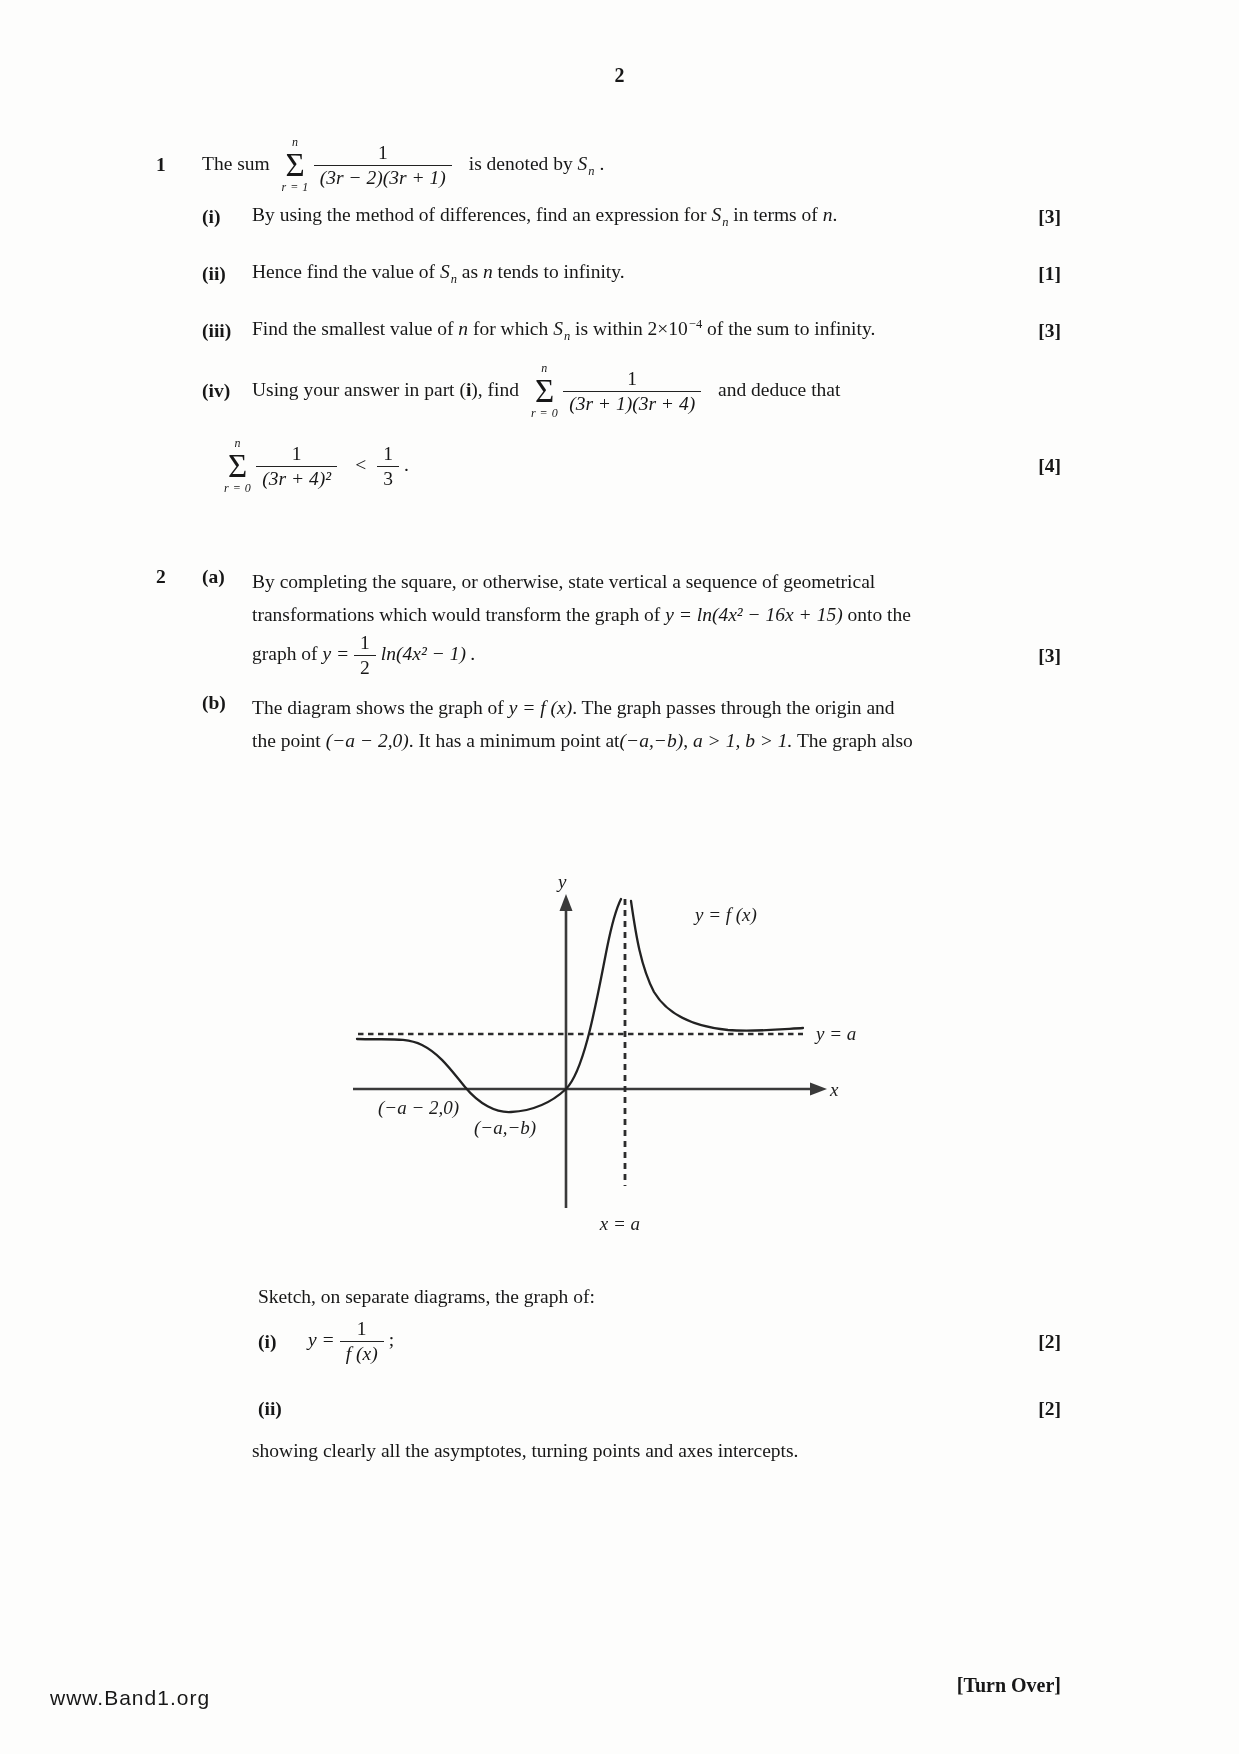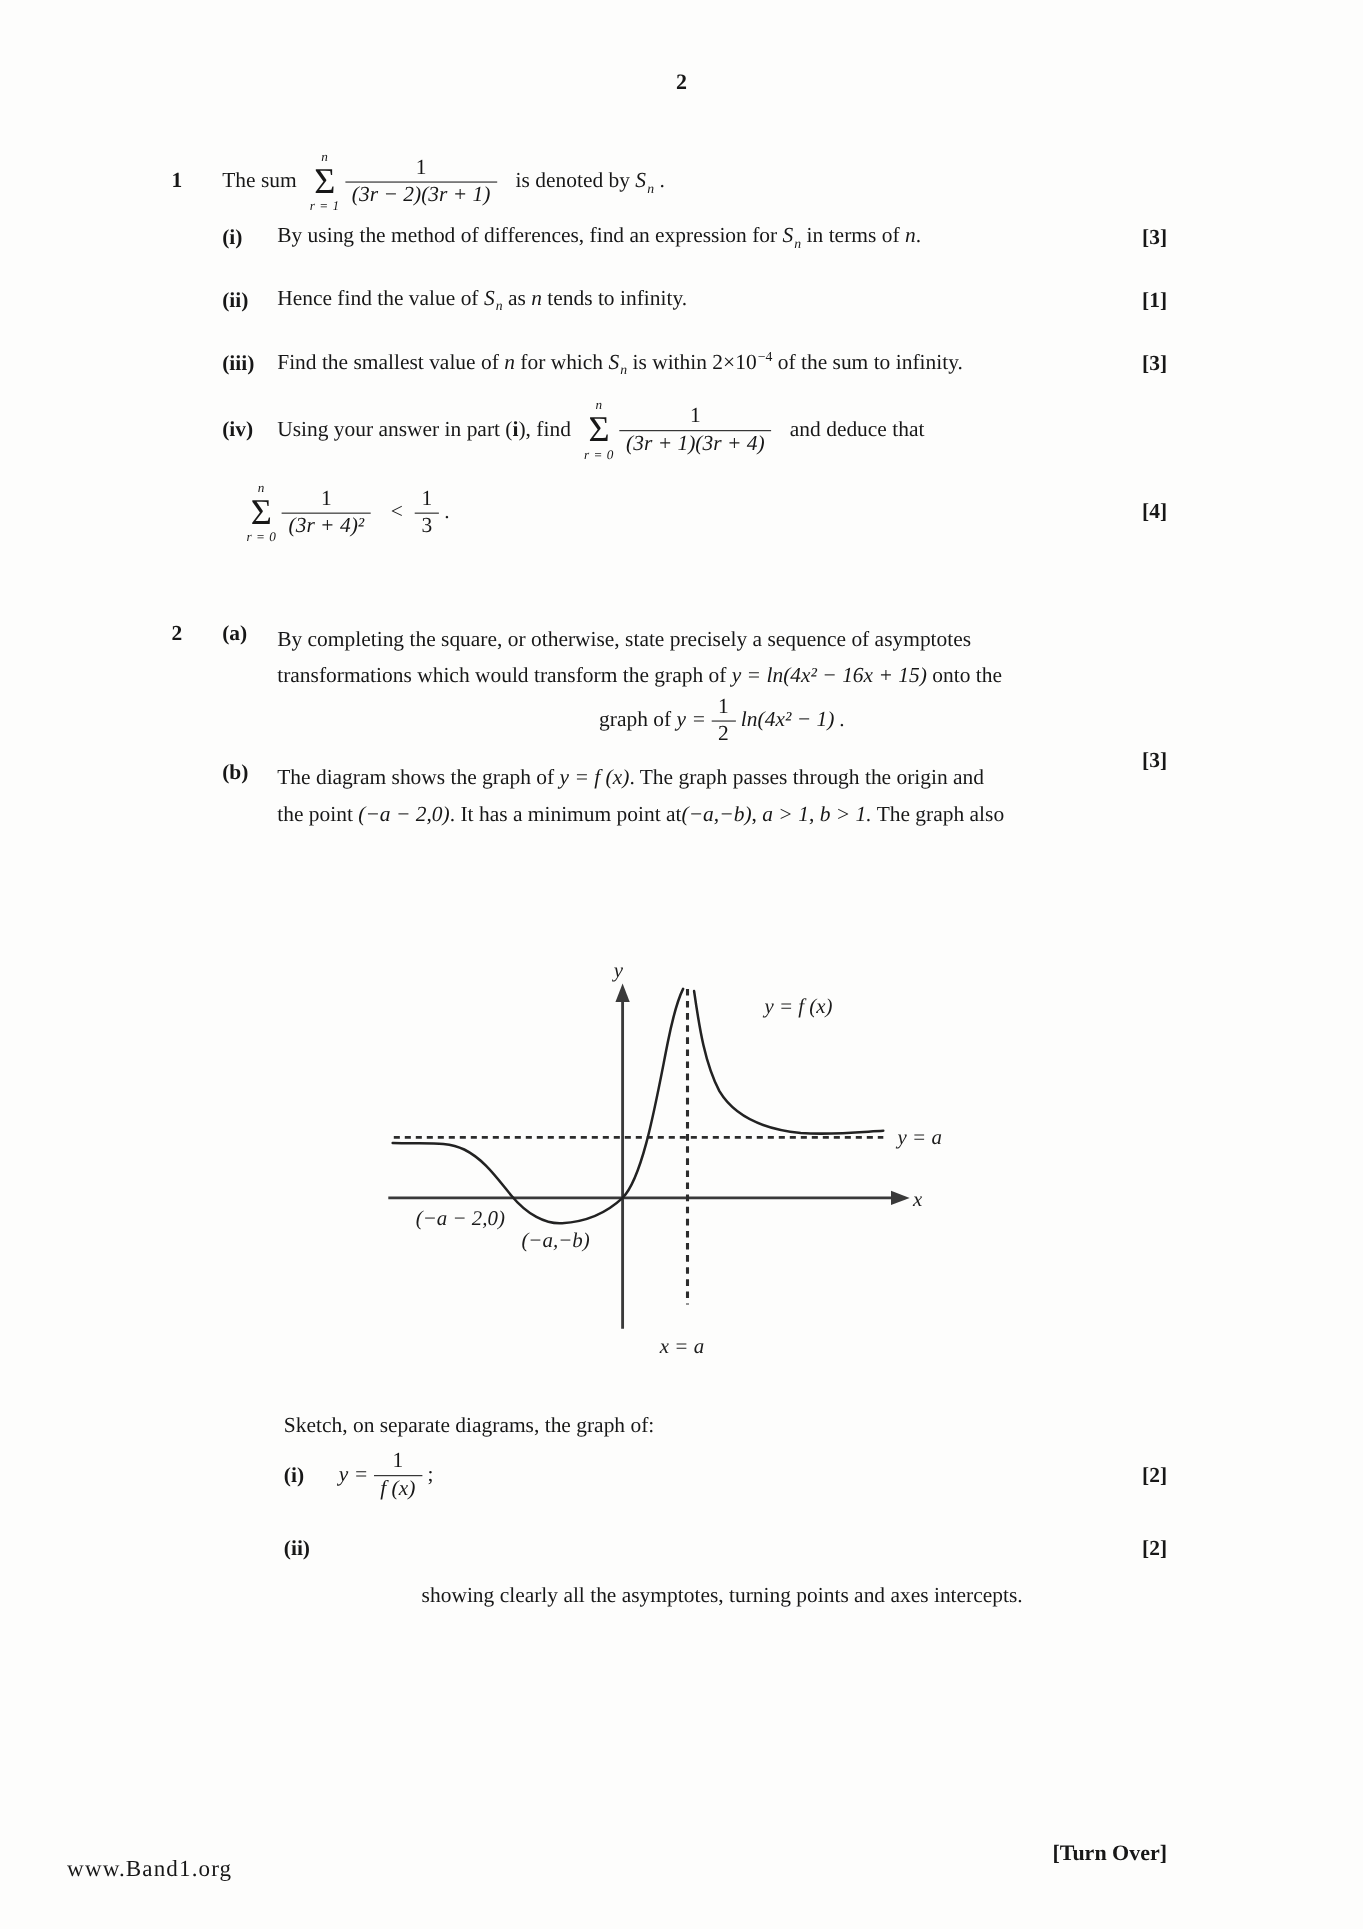--- a/index.html
+++ b/index.html
@@ -6,21 +6,21 @@
   .page {
     position:relative; width:1239px; height:1754px; margin:0 auto;
     background:#fdfdfc; color:#171717; overflow:hidden;
     font-family:"Liberation Serif","DejaVu Serif",serif;
     font-size:19.5px;
   }
   .row { position:absolute; left:0; right:0; display:flex; align-items:center;
          padding-left:156px; padding-right:178px; white-space:nowrap; }
   .rows-top { align-items:flex-start; }
   .indent2 { padding-left:202px; }
-  .indent3 { padding-left:252px;flex-direction:column; }
+  .indent3 { padding-left:252px; }
   .indent-sk { padding-left:258px; }
   .qnum  { flex:none; width:46px; font-weight:bold; }
   .plabel{ flex:none; width:50px; font-weight:bold; }
   .tx    { flex:1 1 auto; }
   .mark  { flex:none; margin-left:auto; font-weight:bold; padding-left:10px; }
   .mi    { font-style:italic; }
   .bold  { font-weight:bold; }
   .sub   { font-size:12.5px; font-style:italic; vertical-align:-5px; margin-left:1px; }
   .sup   { font-size:12.5px; vertical-align:7px; margin-left:1px; }
   .line  { line-height:32.5px; }
@@ -33,22 +33,22 @@
   .sigma .sglyph { font-size:33px; line-height:0.95; }
   .frac { display:inline-flex; flex-direction:column; align-items:center;
           line-height:1.25; margin:0 5px; vertical-align:middle; text-align:center; }
   .frac .fnum { padding:0 6px; }
   .frac .fden { border-top:1.6px solid #222; padding:0 6px; }
   .rel { margin:0 6px; }
   .graph { position:absolute; left:338px; top:826px; }
   .graph text { font-family:"Liberation Serif","DejaVu Serif",serif;
                 font-style:italic; font-size:19px; fill:#1c1c1c; }
   .turnover { position:absolute; top:1650px; right:178px; font-weight:bold; font-size:20px;margin-top:24px; }
-  .watermark { position:absolute; top:1686px; left:61px;
-               font-family:Liberation Serif, serif;
+  .watermark { position:absolute; top:1686px; left:50px;
+               font-family:Liberation Sans, sans-serif;
                font-size:21px; letter-spacing:1px; }
 </style>
 </head>
 <body>
 
 <div class="page">
 
   <div class="pagenum">2</div>
 
   <div class="row" style="top:136px">
@@ -124,21 +124,21 @@
           <span class="fden">3</span>
         </span><span>.</span>
     </span>
     <span class="mark">[4]</span>
   </div>
 
   <div class="row rows-top" style="top:566px">
     <span class="qnum">2</span>
     <span class="plabel">(a)</span>
     <span class="tx">
-      <div class="line">By completing the square, or otherwise, state precisely a sequence of asymptotes</div>
+      <div class="line">By completing the square, or otherwise, state vertical a sequence of geometrical</div>
       <div class="line"><span>transformations which would transform the graph of </span><span class="mi">y = ln(4x² − 16x + 15)</span><span> onto the</span></div>
     </span>
   </div>
 
   <div class="row indent3" style="top:631px">
     <span class="tx"><span>graph of </span><span class="mi">y =</span><span class="frac">
           <span class="fnum">1</span>
           <span class="fden">2</span>
         </span><span class="mi">ln(4x² − 1) .</span></span>
     <span class="mark">[3]</span>

